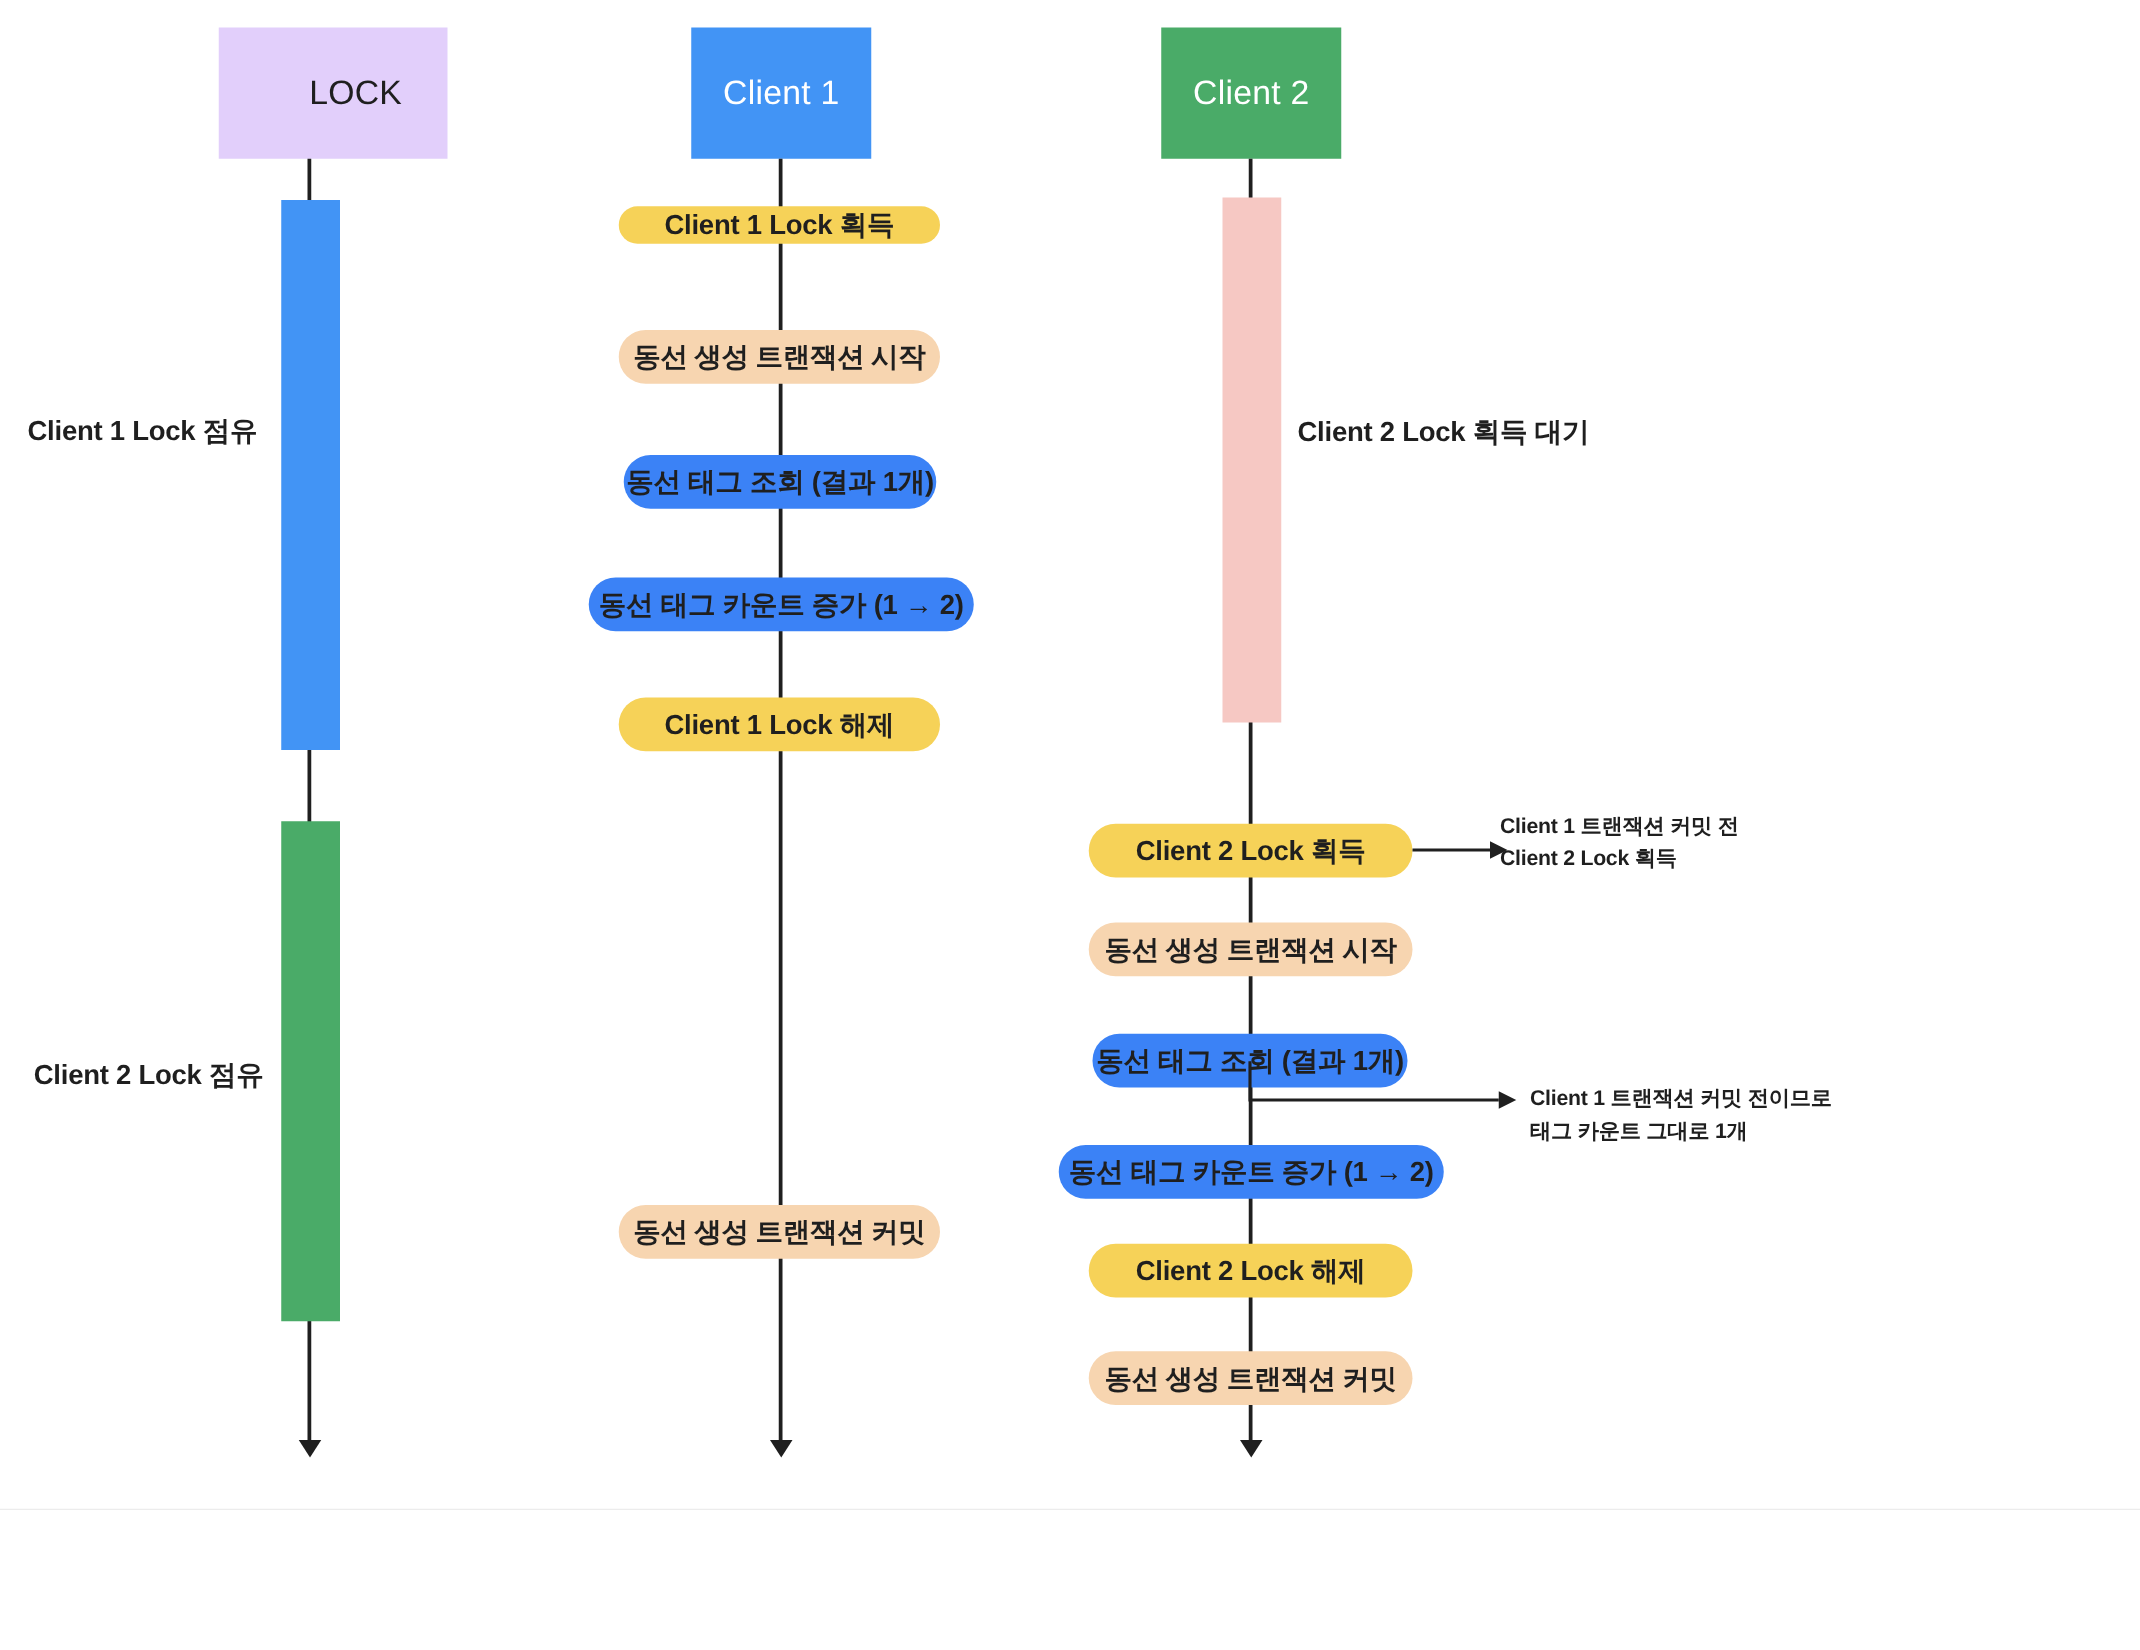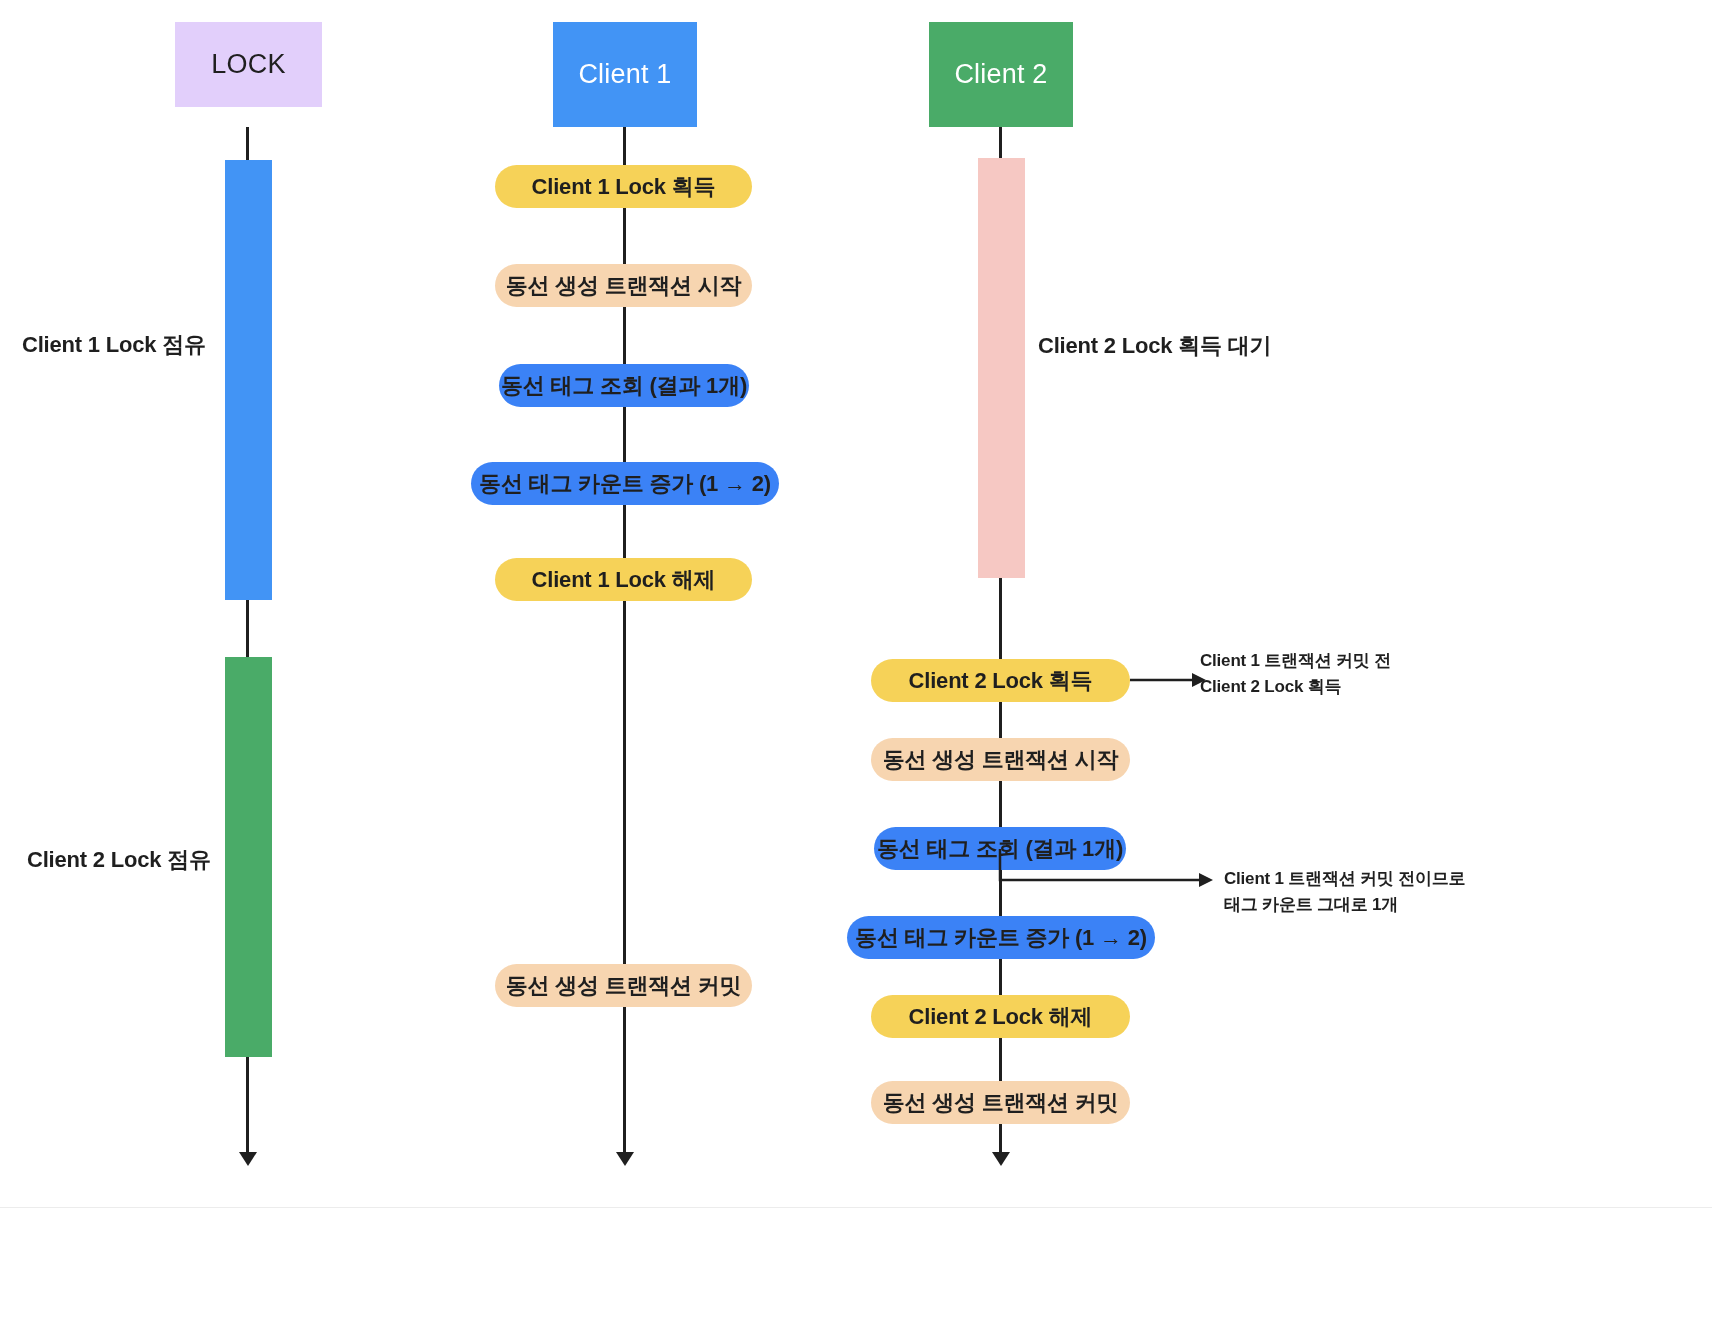--- a/index.html
+++ b/index.html
@@ -62,21 +62,21 @@
     border-radius: 30px;
     font-size: 22px;
     font-weight: bold;
     color: #1f1f1f;
     white-space: nowrap;
     padding: 0 26px;
     box-sizing: border-box;
     letter-spacing: -0.2px;
   }
   .pill-yellow { background: #f6d258; }
-  .pill-peach  { background: #f7d5b0; }
+  .pill-peach  { background: #f7d5b0; font-family: Liberation Serif, serif; }
   .pill-mint   { background: #3b82f6; }
 
   
   .side-label {
     position: absolute;
     font-size: 22px;
     font-weight: bold;
     color: #1f1f1f;
     white-space: nowrap;
     letter-spacing: -0.2px;
@@ -102,39 +102,39 @@
     width: 100%;
     height: 1px;
     background: #ececec;
   }
 </style>
 </head>
 <body>
 
 <div id="canvas">
 
-  <div class="actor-box actor-lock" style="left:175px; top:22px; width:147px; height:85px;">
+  <div class="actor-box actor-lock" style="left:175px; top:22px; width:147px; height:105px;padding-left:36px;">
     <span>LOCK</span>
   </div>
   <div class="lifeline" style="left:246px; top:127px; height:1035px;"></div>
   <div class="lifeline-arrow" style="left:239px; top:1152px;"></div>
 
   <div class="activation act-blue" style="left:225px; top:160px; width:47px; height:440px;"></div>
   <div class="activation act-green" style="left:225px; top:657px; width:47px; height:400px;"></div>
 
   <div class="side-label" style="left:22px; top:330px;">Client 1 Lock  점유</div>
   <div class="side-label" style="left:27px; top:845px;">Client 2 Lock  점유</div>
 
   <div class="actor-box actor-blue" style="left:553px; top:22px; width:144px; height:105px;">
     <span>Client 1</span>
   </div>
   <div class="lifeline" style="left:623px; top:127px; height:1035px;"></div>
   <div class="lifeline-arrow" style="left:616px; top:1152px;"></div>
 
-  <div class="pill pill-yellow" style="left:495px; top:165px; width:257px; height:43px;">
+  <div class="pill pill-yellow" style="left:495px; top:165px; width:257px; height:30px;">
     <span>Client 1 Lock 획득</span>
   </div>
   <div class="pill pill-peach" style="left:495px; top:264px; width:257px; height:43px;">
     <span>동선 생성 트랜잭션 시작</span>
   </div>
   <div class="pill pill-mint" style="left:499px; top:364px; width:250px; height:43px;">
     <span>동선 태그 조회 (결과 1개)</span>
   </div>
   <div class="pill pill-mint" style="left:471px; top:462px; width:308px; height:43px;">
     <span>동선 태그 카운트 증가 (1 → 2)</span>

